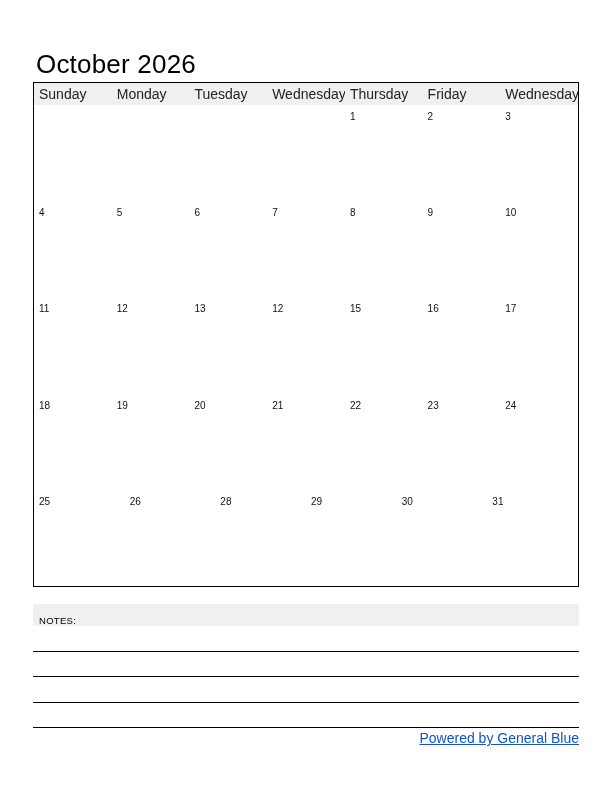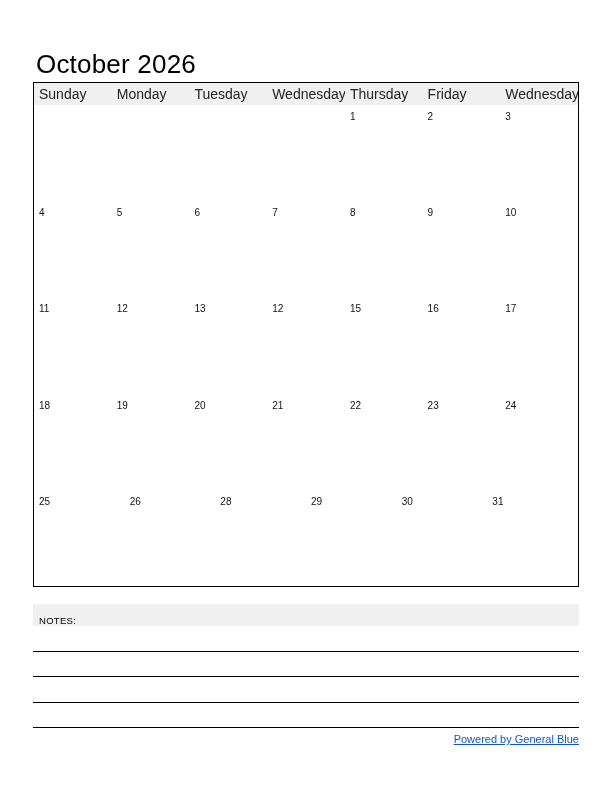--- a/index.html
+++ b/index.html
@@ -130,21 +130,21 @@
 
   
   .footer {
     position: absolute;
     left: 33px;
     top: 729px;
     width: 546px;
     text-align: right;
   }
   .footer-link {
-    font-size: 11px;
+    font-size: 14px;
     color: #1155cc;
     text-decoration: underline;
     cursor: pointer;
     white-space: nowrap;
   }
 </style>
 </head>
 <body>
 
 <div class="page">

